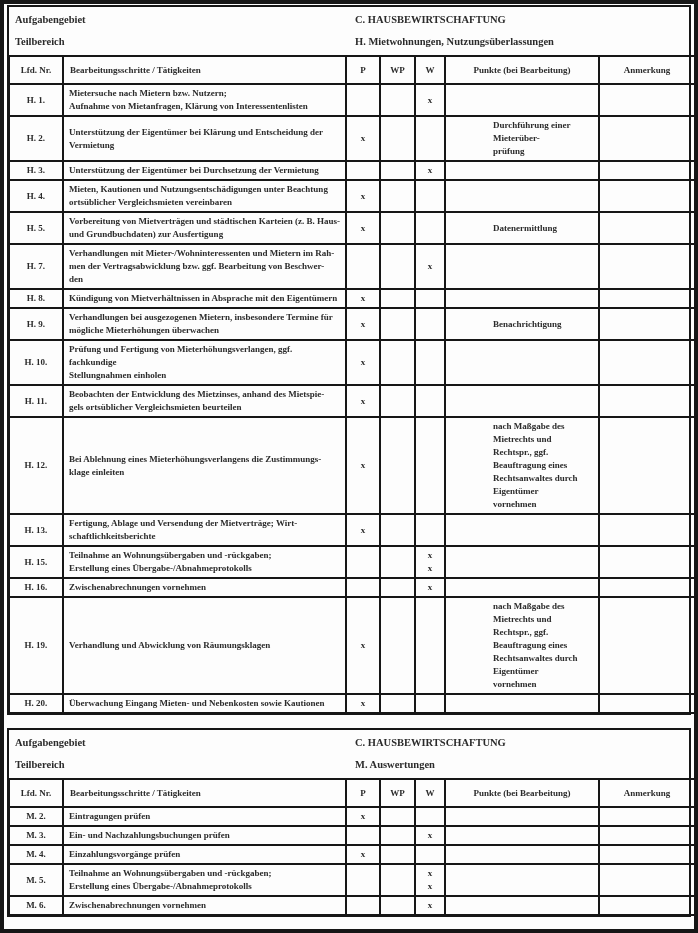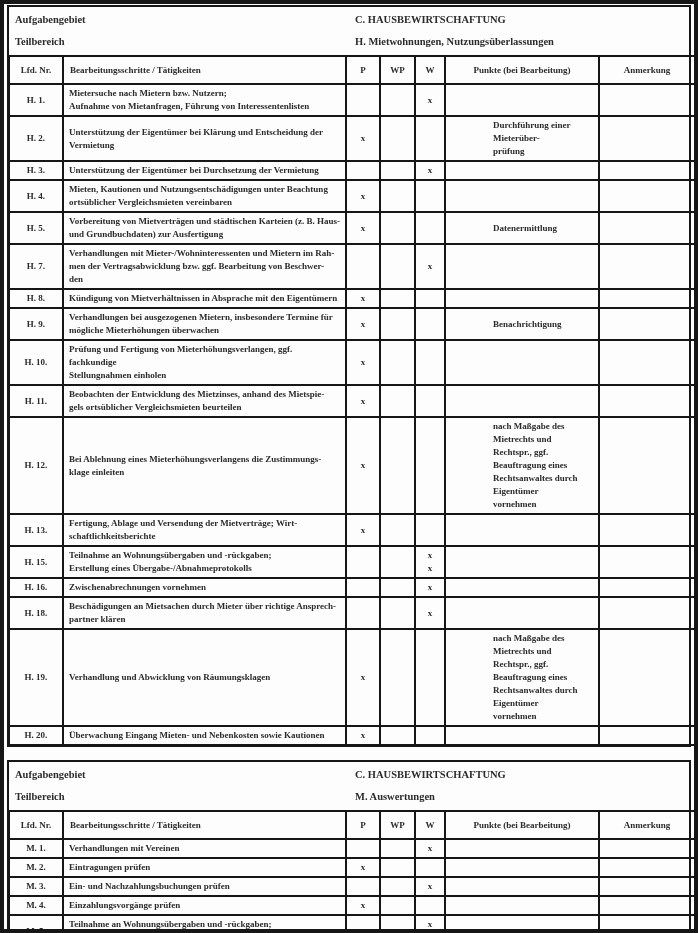--- a/index.html
+++ b/index.html
@@ -69,21 +69,21 @@
           <th>WP</th>
           <th>W</th>
           <th>Punkte (bei Bearbeitung)</th>
           <th>Anmerkung</th>
         </tr>
       </thead>
       <tbody>
           <tr>
             <td class="c-nr">H. 1.</td>
             <td class="c-task">Mietersuche nach Mietern bzw. Nutzern;
-Aufnahme von Mietanfragen, Führung von Interessentenlisten</td>
+Aufnahme von Mietanfragen, Klärung von Interessentenlisten</td>
             <td class="c-mark"></td>
             <td class="c-mark"></td>
             <td class="c-mark">x</td>
             <td class="c-punkte"></td>
             <td class="c-anm"></td>
           </tr>
           <tr>
             <td class="c-nr">H. 2.</td>
             <td class="c-task">Unterstützung der Eigentümer bei Klärung und Entscheidung der
 Vermietung</td>
@@ -203,30 +203,20 @@
             <td class="c-mark"></td>
             <td class="c-mark"></td>
             <td class="c-mark">x
 x</td>
             <td class="c-punkte"></td>
             <td class="c-anm"></td>
           </tr>
           <tr>
             <td class="c-nr">H. 16.</td>
             <td class="c-task">Zwischenabrechnungen vornehmen</td>
-            <td class="c-mark"></td>
-            <td class="c-mark"></td>
-            <td class="c-mark">x</td>
-            <td class="c-punkte"></td>
-            <td class="c-anm"></td>
-          </tr>
-          <tr>
-            <td class="c-nr">H. 18.</td>
-            <td class="c-task">Beschädigungen an Mietsachen durch Mieter über richtige Ansprech-
-partner klären</td>
             <td class="c-mark"></td>
             <td class="c-mark"></td>
             <td class="c-mark">x</td>
             <td class="c-punkte"></td>
             <td class="c-anm"></td>
           </tr>
           <tr>
             <td class="c-nr">H. 19.</td>
             <td class="c-task">Verhandlung und Abwicklung von Räumungsklagen</td>
             <td class="c-mark">x</td>
@@ -274,29 +264,20 @@
           <th class="h-task">Bearbeitungsschritte / Tätigkeiten</th>
           <th>P</th>
           <th>WP</th>
           <th>W</th>
           <th>Punkte (bei Bearbeitung)</th>
           <th>Anmerkung</th>
         </tr>
       </thead>
       <tbody>
           <tr>
-            <td class="c-nr">M. 1.</td>
-            <td class="c-task">Verhandlungen mit Vereinen</td>
-            <td class="c-mark"></td>
-            <td class="c-mark"></td>
-            <td class="c-mark">x</td>
-            <td class="c-punkte"></td>
-            <td class="c-anm"></td>
-          </tr>
-          <tr>
             <td class="c-nr">M. 2.</td>
             <td class="c-task">Eintragungen prüfen</td>
             <td class="c-mark">x</td>
             <td class="c-mark"></td>
             <td class="c-mark"></td>
             <td class="c-punkte"></td>
             <td class="c-anm"></td>
           </tr>
           <tr>
             <td class="c-nr">M. 3.</td>

